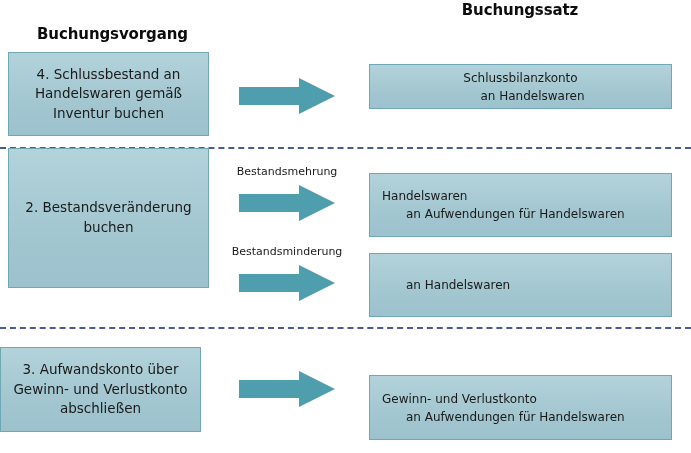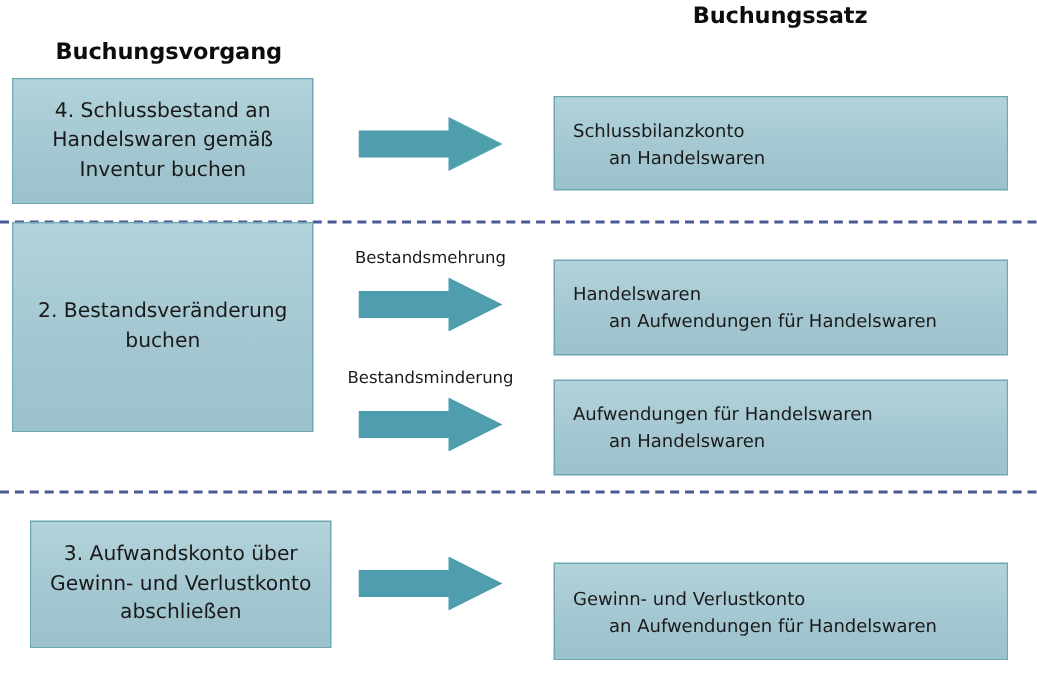--- a/index.html
+++ b/index.html
@@ -57,23 +57,23 @@
     text-align: left;
     font-size: 12px;
     line-height: 1.5;
     padding: 4px 12px;
   }
   .box-right .line2 { padding-left: 24px; }
 
   
   #box-step1       { left: 8px;  top: 52px;  width: 201px; height: 84px; }
   #box-step2       { left: 8px;  top: 148px; width: 201px; height: 140px; }
-  #box-step3       { left: 20px;  top: 347px; width: 201px; height: 85px; }
+  #box-step3       { left: 0;  top: 347px; width: 201px; height: 85px; }
 
-  #box-entry1      { left: 369px; top: 64px;  width: 303px; height: 63px; }
+  #box-entry1      { left: 369px; top: 64px;  width: 303px; height: 45px; text-align: center; }
   #box-entry2a     { left: 369px; top: 173px; width: 303px; height: 64px; }
   #box-entry2b     { left: 369px; top: 253px; width: 303px; height: 64px; }
   #box-entry3      { left: 369px; top: 359px; width: 303px; height: 65px; margin-top: 16px; }
 
   
   .arrow {
     position: absolute;
     width: 96px;
     height: 36px;
   }
@@ -140,21 +140,20 @@
     <span class="line2">an Aufwendungen für Handelswaren</span>
   </div>
 
   <div id="label-minderung" class="arrow-label">Bestandsminderung</div>
 
   <svg id="arrow2b" class="arrow" viewBox="0 0 96 36" preserveAspectRatio="none">
     <polygon points="0,9 60,9 60,0 96,18 60,36 60,27 0,27" fill="#4e9eae"></polygon>
   </svg>
 
   <div id="box-entry2b" class="box box-right">
-    <span class="line1">Aufwendungen für Handelswaren</span>
     <span class="line2">an Handelswaren</span>
   </div>
 
   <div id="divider2" class="divider"></div>
 
   <div id="box-step3" class="box box-left">3. Aufwandskonto über Gewinn- und Verlustkonto abschließen</div>
 
   <svg id="arrow3" class="arrow" viewBox="0 0 96 36" preserveAspectRatio="none">
     <polygon points="0,9 60,9 60,0 96,18 60,36 60,27 0,27" fill="#4e9eae"></polygon>
   </svg>

